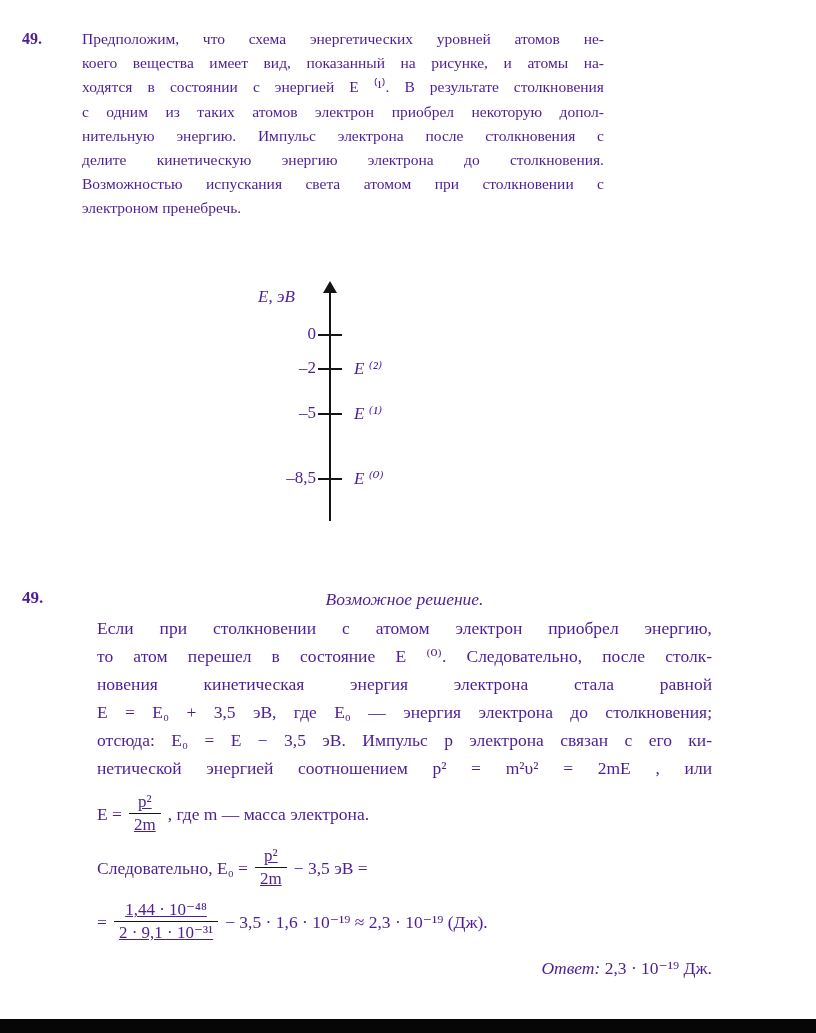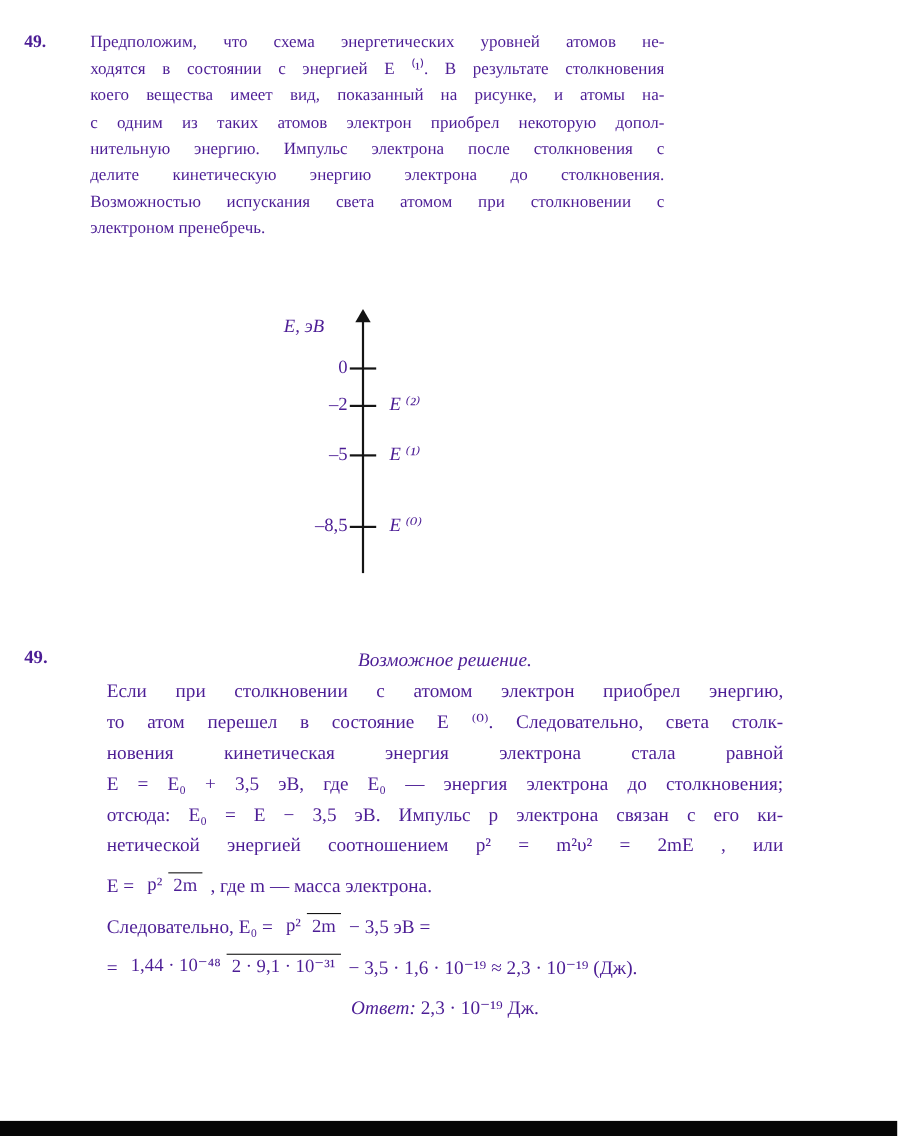--- a/index.html
+++ b/index.html
@@ -56,38 +56,38 @@
   }
   .sol-body {
     position: absolute; left: 97px; top: 585px; width: 615px;
     font-size: 17.5px; line-height: 28px;
   }
   .sol-title { font-style: italic; margin-bottom: 1px; text-align: center; }
   .eqline {
     display: flex; align-items: center; gap: 7px;
     margin: 9px 0; text-align: left;
   }
-  .frac { display: inline-flex; align-items: flex-start; line-height: 1.3; font-size: 17px; }
+  .frac { display: inline-flex; flex-direction: column; align-items: center; line-height: 1.3; font-size: 17px; text-decoration: underline; }
   .frac .num { padding: 0 5px; }
   .frac .den { border-top: 1.6px solid #141414; padding: 0 5px; }
-  .answer { margin-top: 4px; text-align: center; }
+  .answer { margin-top: 4px; text-align: right; }
   .answer .lbl { font-style: italic; }
 
   .bottom-bar { position: absolute; left: 0; bottom: 0; width: 816px; height: 14px; background: #060606; }
 </style>
 </head>
 <body>
 
 <div class="page">
 
   <div class="prob-num">49.</div>
   <div class="prob-text">
     <div class="jline">Предположим, что схема энергетических уровней атомов не-</div>
+    <div class="jline">коего вещества имеет вид, показанный на рисунке, и атомы на-</div>
     <div class="jline">ходятся в состоянии с энергией E ⁽¹⁾. В результате столкновения</div>
-    <div class="jline">коего вещества имеет вид, показанный на рисунке, и атомы на-</div>
     <div class="jline">с одним из таких атомов электрон приобрел некоторую допол-</div>
     <div class="jline">нительную энергию. Импульс электрона после столкновения с</div>
     <div class="jline">делите кинетическую энергию электрона до столкновения.</div>
     <div class="jline">Возможностью испускания света атомом при столкновении с</div>
     <div class="endline">электроном пренебречь.</div>
   </div>
 
   <div class="diagram">
     <div class="axis-label">E, эВ</div>
     <div class="axis-arrow"></div>
@@ -112,21 +112,21 @@
       <span class="value">–8,5</span>
       <span class="tick"></span>
       <span class="lvl-label">E ⁽⁰⁾</span>
     </div>
   </div>
 
   <div class="sol-num">49.</div>
   <div class="sol-body">
     <div class="sol-title">Возможное решение.</div>
     <div class="jline">Если при столкновении с атомом электрон приобрел энергию,</div>
-    <div class="jline">то атом перешел в состояние E ⁽⁰⁾. Следовательно, света столк-</div>
+    <div class="jline">то атом перешел в состояние E ⁽⁰⁾. Следовательно, после столк-</div>
     <div class="jline">новения кинетическая энергия электрона стала равной</div>
     <div class="jline">E = E₀ + 3,5 эВ, где E₀ — энергия электрона до столкновения;</div>
     <div class="jline">отсюда: E₀ = E − 3,5 эВ. Импульс p электрона связан с его ки-</div>
     <div class="jline">нетической энергией соотношением  p² = m²υ² = 2mE ,  или</div>
 
     <div class="eqline">
       <span>E =</span>
       <span class="frac">
         <span class="num">p²</span>
         <span class="den">2m</span>

